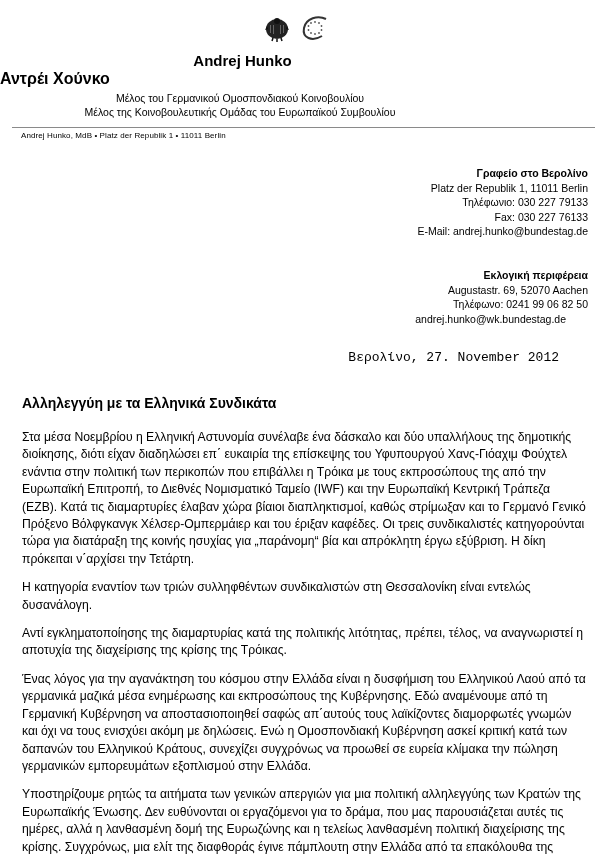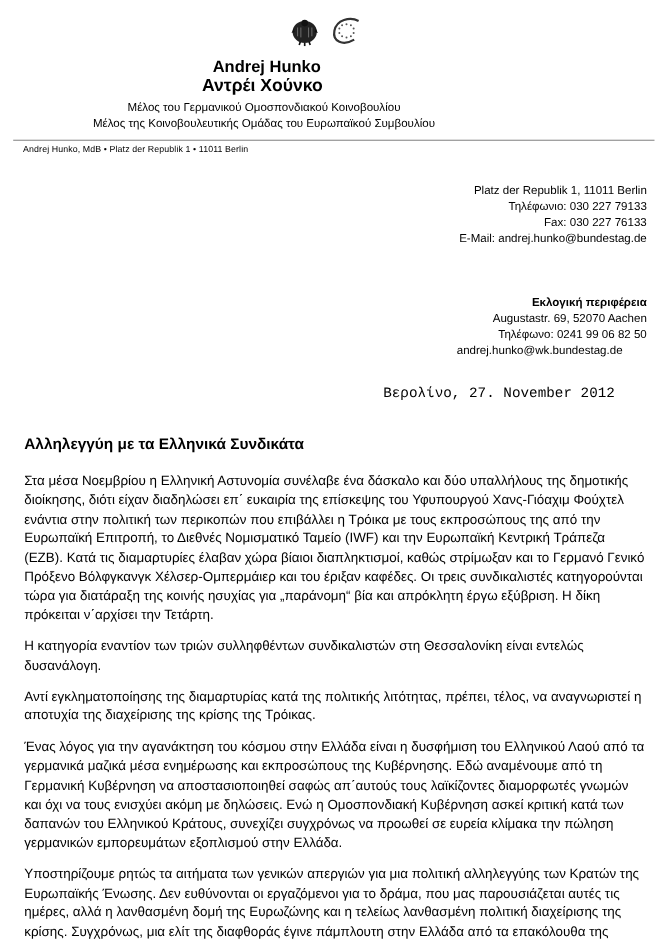--- a/index.html
+++ b/index.html
@@ -13,21 +13,21 @@
       display: flex; align-items: center; gap: 10px;
     }
     .eagle { width: 26px; height: 26px; }
     .coe { width: 30px; height: 30px; }
 
     .name-latin {
       position: absolute; top: 52px; left: 0; width: 485px; text-align: center;
       font-size: 15px; font-weight: bold;
     }
     .name-greek {
-      position: absolute; top: 70px; left: 0; width: 477px; text-align: center;
+      position: absolute; top: 70px; left: 0; width: 477px; 
       font-size: 16px; font-weight: bold;
     }
     .member-line {
       position: absolute; left: 0; width: 480px; text-align: center;
       font-size: 10.5px;
     }
     .member-1 { top: 92px; }
     .member-2 { top: 106px; }
 
     .separator {
@@ -94,20 +94,21 @@
 
 <div class="name-latin">Andrej Hunko</div>
 <div class="name-greek">Αντρέι Χούνκο</div>
 <div class="member-line member-1">Μέλος του Γερμανικού Ομοσπονδιακού Κοινοβουλίου</div>
 <div class="member-line member-2">Μέλος της Κοινοβουλευτικής Ομάδας του Ευρωπαϊκού Συμβουλίου</div>
 
 <div class="separator"></div>
 <div class="sender-line">Andrej  Hunko,  MdB • Platz  der Republik 1  •  11011  Berlin</div>
 
 <div class="address-block office-berlin">
+  <div class="title">Γραφείο στο Βερολίνο</div>
   <div>Platz der Republik 1, 11011 Berlin</div>
   <div>Τηλέφωνιο:  030 227 79133</div>
   <div>Fax:  030 227 76133</div>
   <div>E-Mail:  andrej.hunko@bundestag.de</div>
 </div>
 
 <div class="address-block office-aachen">
   <div class="title">Εκλογική περιφέρεια</div>
   <div>Augustastr. 69, 52070 Aachen</div>
   <div>Τηλέφωνο:  0241 99 06 82 50</div>

